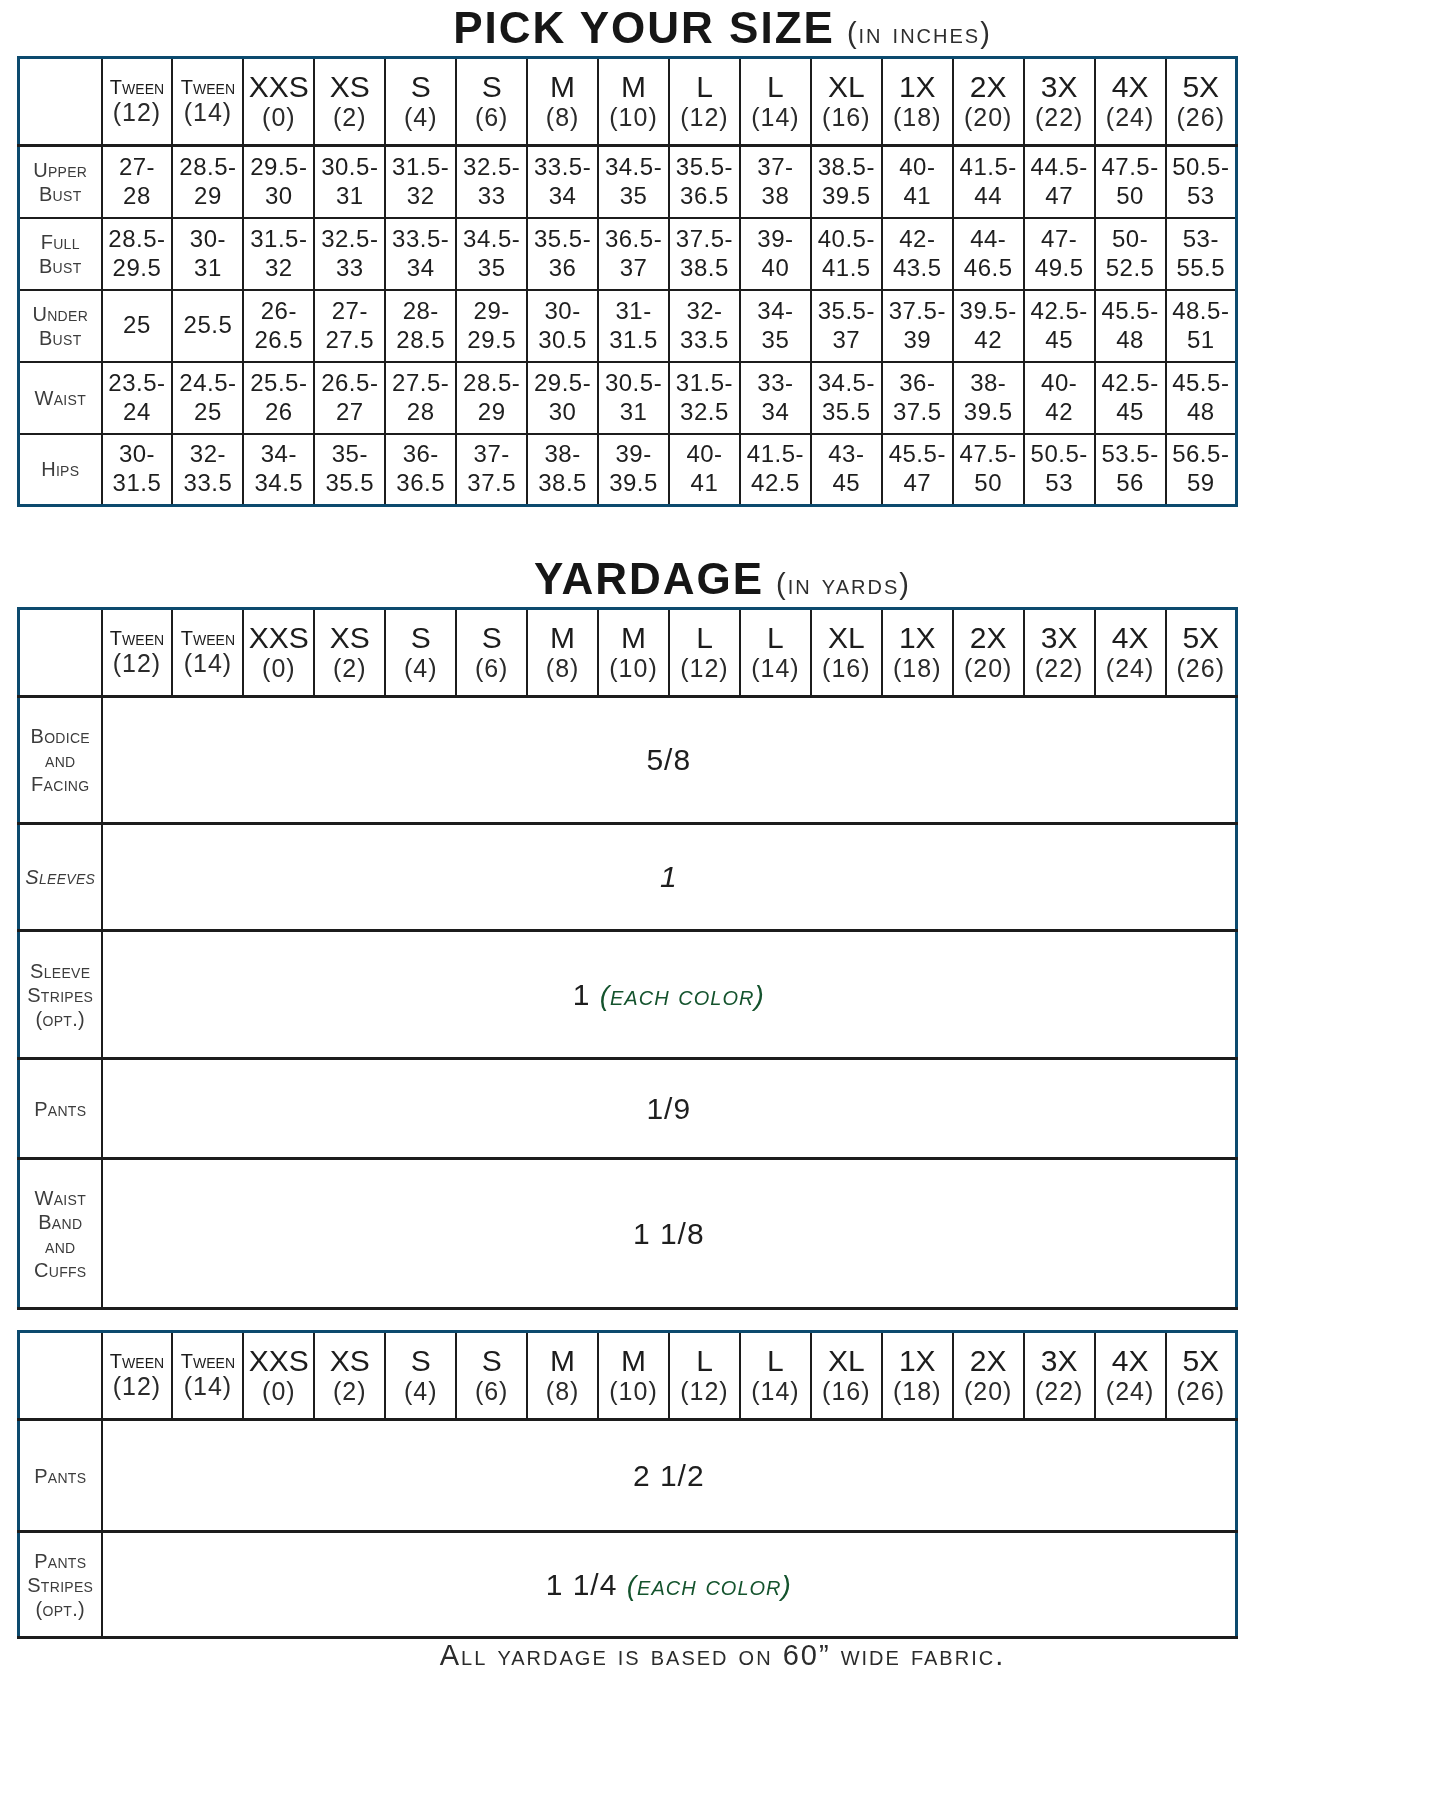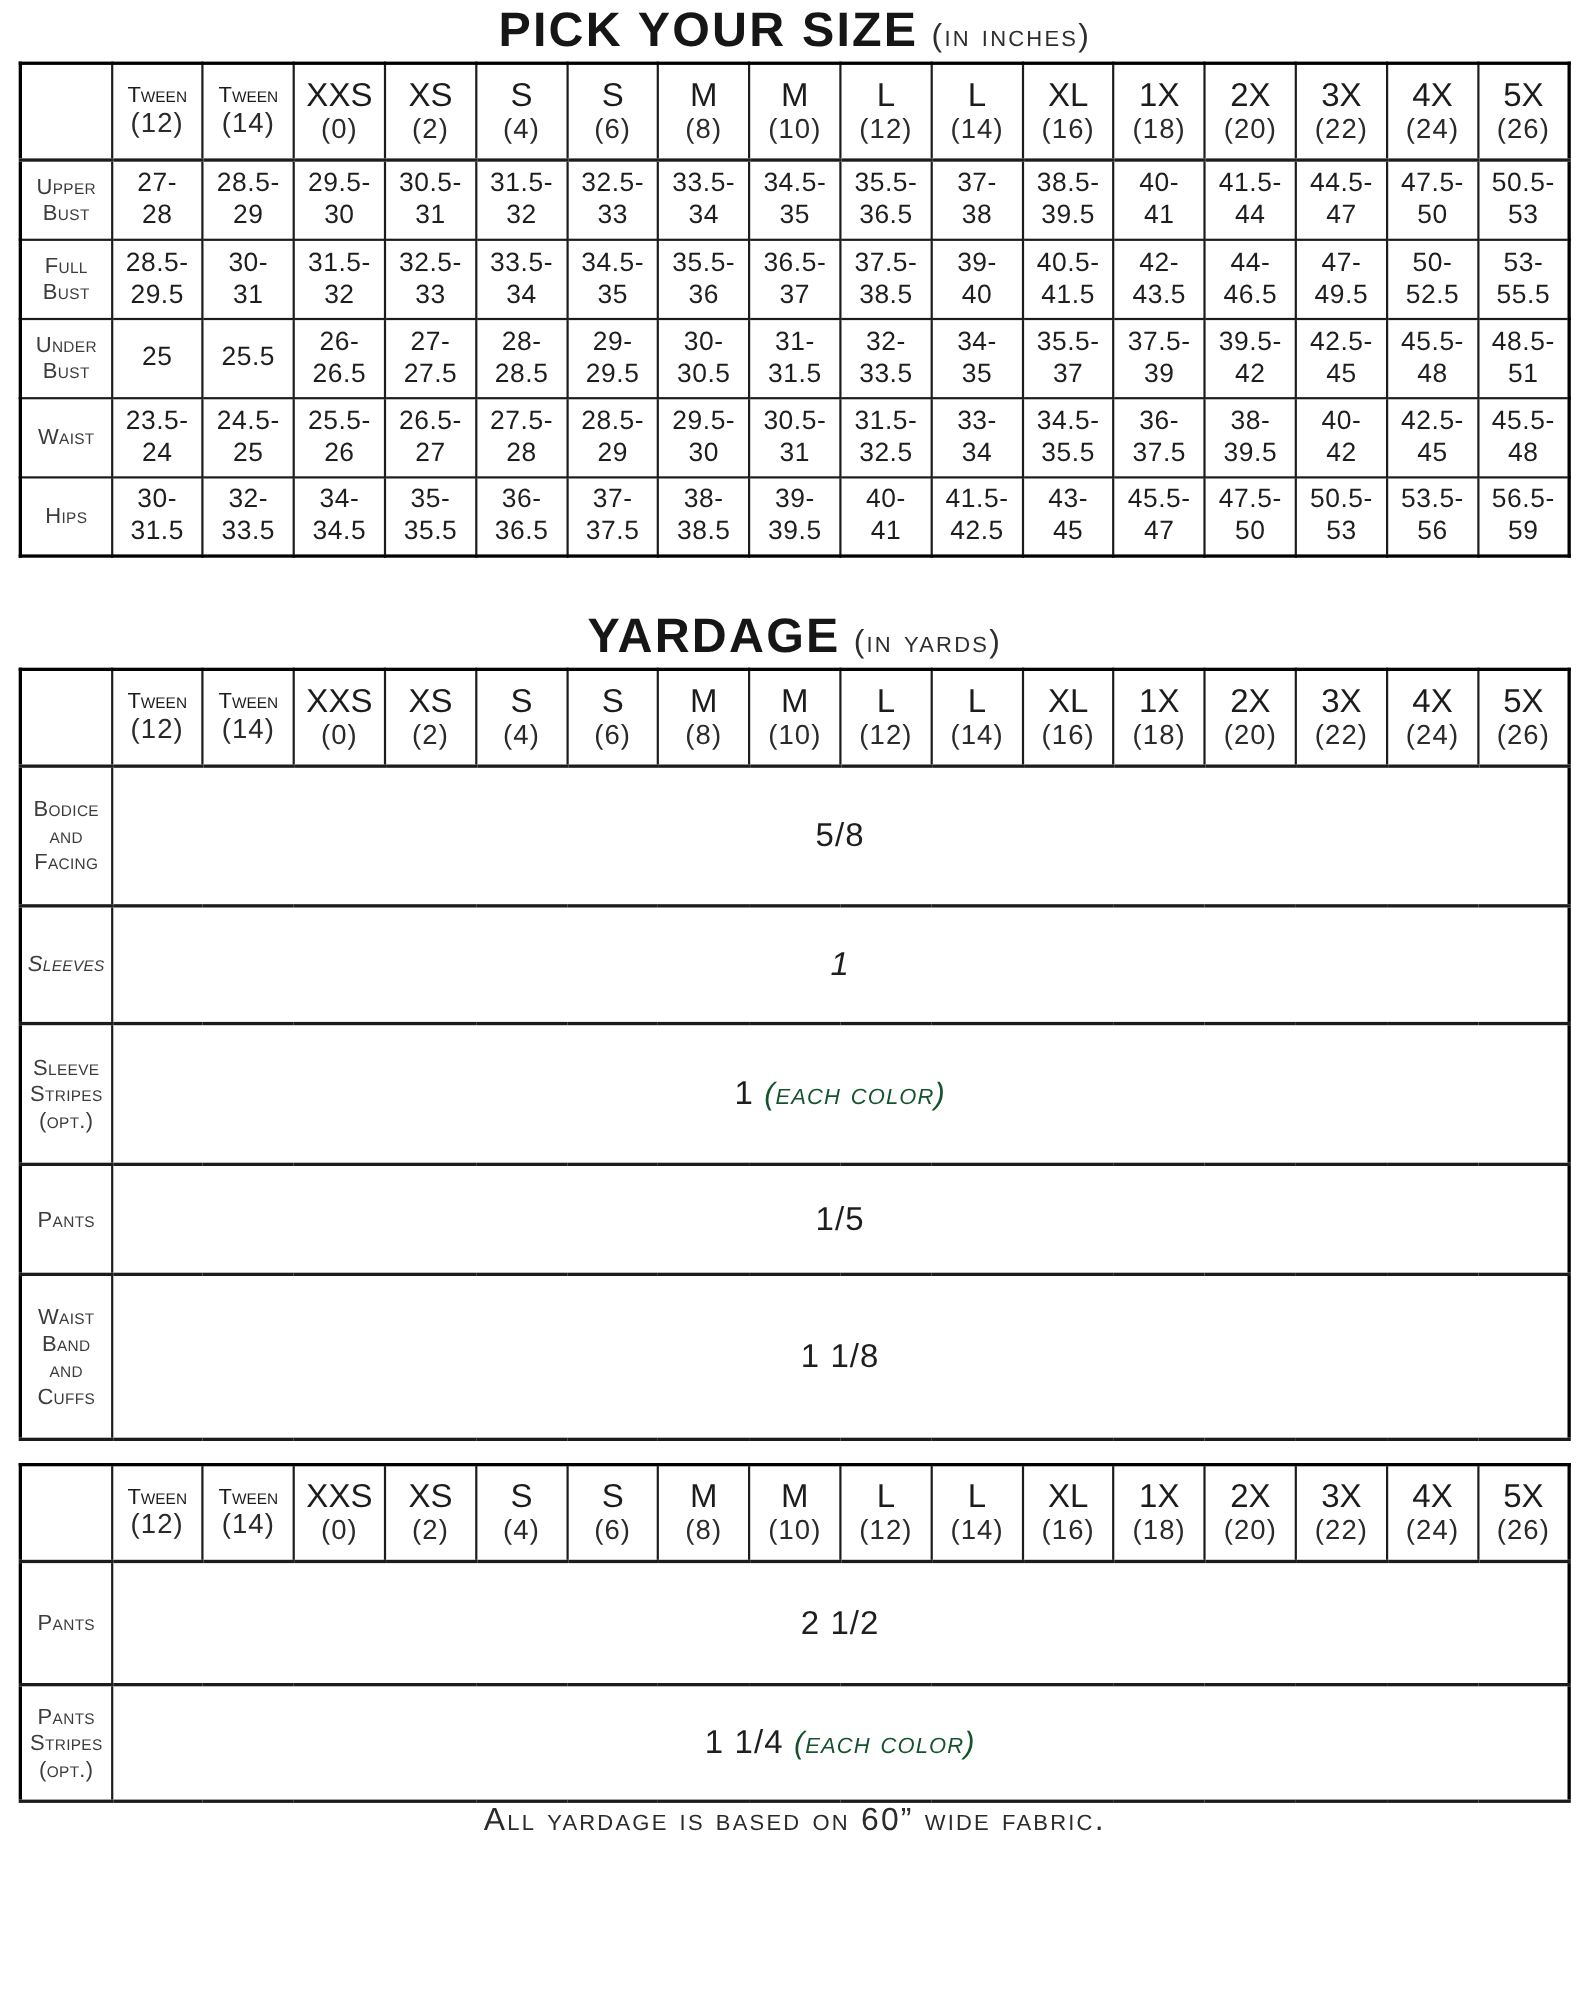--- a/index.html
+++ b/index.html
@@ -31,22 +31,22 @@
     font-weight: normal;
     font-variant: small-caps;
     letter-spacing: 2px;
     margin-left: 12px;
     color: #2e2e2e;
   }
 
   table.grid {
     border-collapse: collapse;
     table-layout: fixed;
-    width: 1411px;
-    border: 3px solid #000000;
+    width: 1221px;
+    border: 3px solid #0c4a6e;
   }
   .grid th, .grid td {
     border: 2px solid #1c1c1c;
     text-align: center;
     vertical-align: middle;
     padding: 2px;
     overflow: hidden;
   }
   col.c-label { width: 83px; }
 
@@ -395,21 +395,21 @@
         <tr>
           <th class="rowlabel">Sleeves</th>
           <td class="merged" colspan="16"><span>1</span></td>
         </tr>
         <tr>
           <th class="rowlabel">Sleeve Stripes (opt.)</th>
           <td class="merged" colspan="16"><span>1</span> <span class="note">(each color)</span></td>
         </tr>
         <tr>
           <th class="rowlabel">Pants</th>
-          <td class="merged" colspan="16"><span>1/5</span></td>
+          <td class="merged" colspan="16"><span>1/9</span></td>
         </tr>
         <tr>
           <th class="rowlabel">Waist Band and Cuffs</th>
           <td class="merged" colspan="16"><span>1 1/8</span></td>
         </tr>
       </tbody>
   </table>
 
   <div class="gap-md"></div>
 

